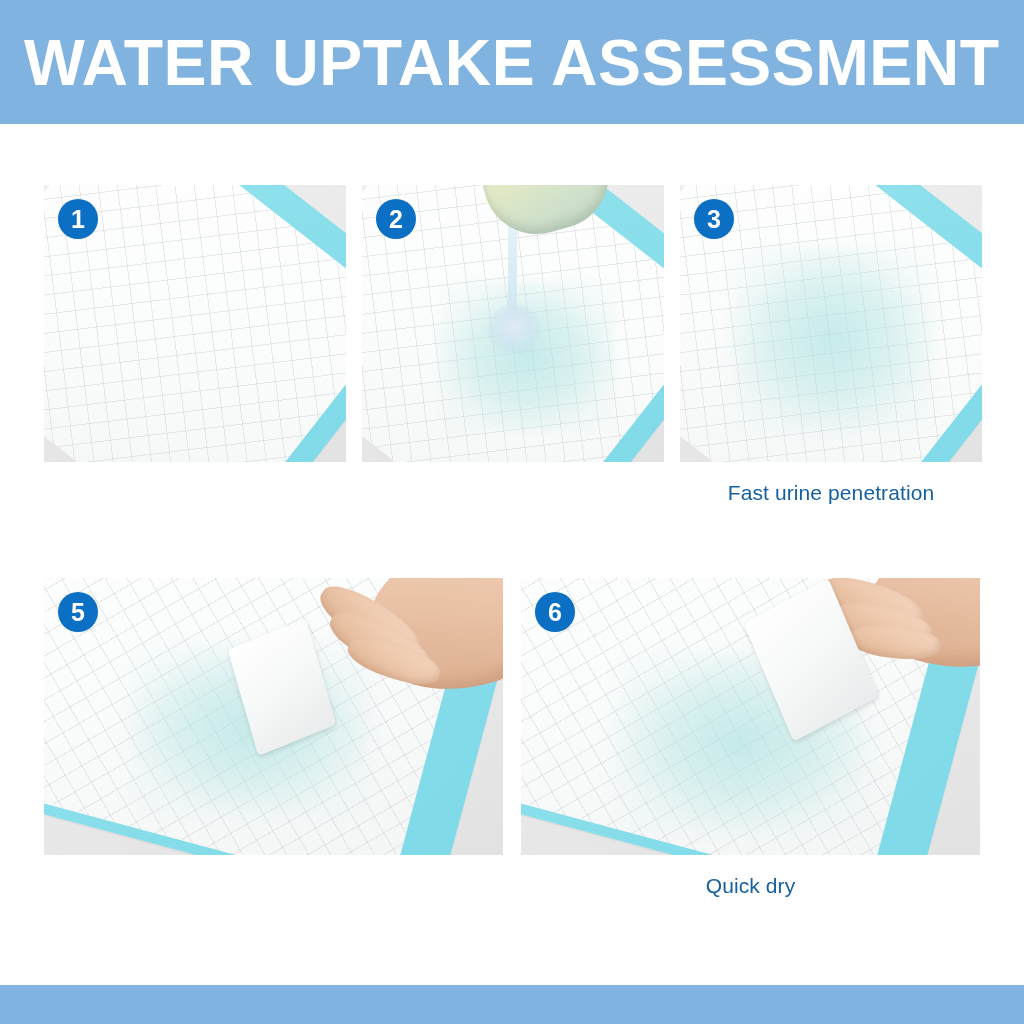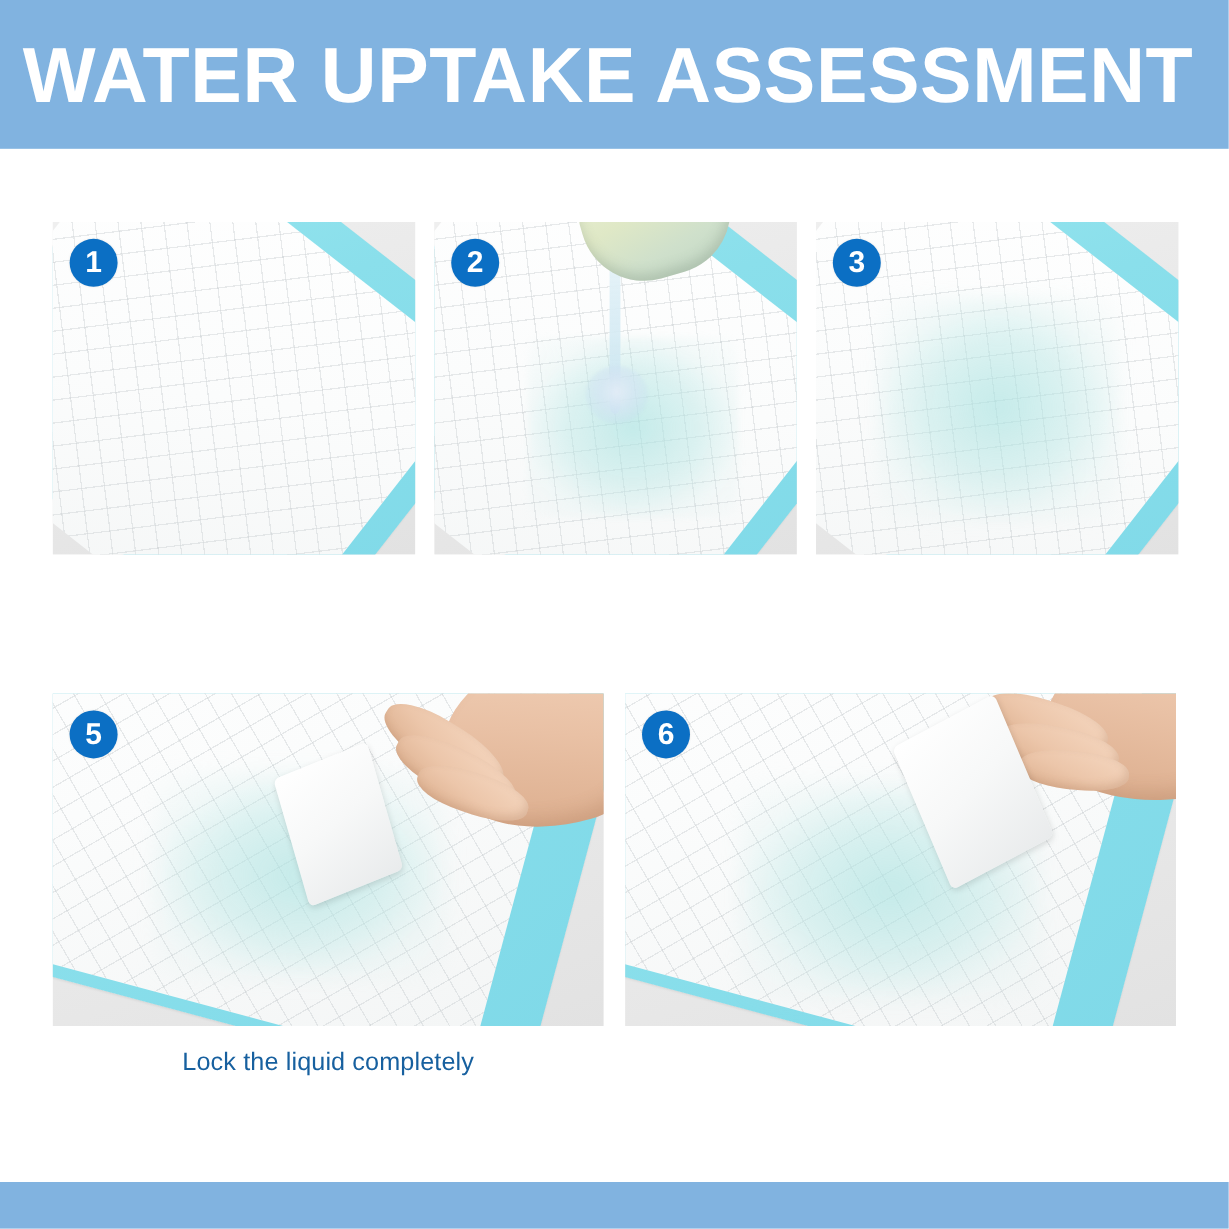--- a/index.html
+++ b/index.html
@@ -21,20 +21,21 @@
     left: 0;
     width: 1024px;
     background: #81b3e0;
     box-sizing: border-box;
   }
   .banner-top {
     top: 0;
     height: 124px;
     display: flex;
     align-items: center;
+    justify-content: center;
   }
   .banner-title {
     color: #ffffff;
     font-size: 65px;
     line-height: 1;
     font-weight: bold;
     letter-spacing: 0.5px;
     transform: scaleX(0.99);
     white-space: nowrap;
     padding: 0 14px;
@@ -252,20 +253,21 @@
     </div>
 
     <div class="step r1 s3">
       <div class="photo">
         <div class="bg-grey"></div>
         <div class="pad pad-cyan" style="left:-40px; top:-30px; width:370px; height:330px; transform:rotate(38deg);"></div>
         <div class="pad pad-white" style="left:-58px; top:-16px; width:356px; height:318px; transform:rotate(38deg);"></div>
         <div class="wet" style="left:52px; top:62px; width:200px; height:185px; filter:blur(7px);"></div>
       </div>
       <div class="badge">3</div>
+      <div class="caption">Fast urine penetration</div>
     </div>
 
   </div>
 
   <div class="row row-2">
 
     <div class="step r2 s5">
       <div class="photo">
         <div class="bg-grey"></div>
         <div class="pad pad-cyan" style="left:-70px; top:-120px; width:520px; height:400px; transform:rotate(15deg);"></div>
@@ -273,36 +275,36 @@
         <div class="wet" style="left:86px; top:66px; width:240px; height:170px; filter:blur(9px);"></div>
         <div class="hand" style="left:252px; top:-28px; width:230px; height:190px;">
           <div class="palm" style="left:70px; top:0px; width:180px; height:140px; transform:rotate(-16deg);"></div>
           <div class="finger" style="left:18px; top:52px; width:112px; height:40px; transform:rotate(32deg);"></div>
           <div class="finger" style="left:30px; top:74px; width:108px; height:38px; transform:rotate(26deg);"></div>
           <div class="finger" style="left:50px; top:94px; width:96px; height:34px; transform:rotate(18deg);"></div>
         </div>
         <div class="tissue" style="left:196px; top:54px; width:84px; height:110px; transform:rotate(-22deg) skewX(-6deg);"></div>
       </div>
       <div class="badge">5</div>
-      <div class="caption">Lock the liquid completely</div>
     </div>
 
     <div class="step r2 s6">
       <div class="photo">
         <div class="bg-grey"></div>
         <div class="pad pad-cyan" style="left:-70px; top:-120px; width:520px; height:400px; transform:rotate(15deg);"></div>
         <div class="pad pad-white" style="left:-96px; top:-128px; width:500px; height:388px; transform:rotate(15deg);"></div>
         <div class="wet" style="left:96px; top:74px; width:250px; height:180px; filter:blur(9px);"></div>
         <div class="hand" style="left:282px; top:-42px; width:230px; height:180px;">
           <div class="palm" style="left:66px; top:0px; width:184px; height:132px; transform:rotate(-8deg);"></div>
           <div class="finger" style="left:16px; top:48px; width:106px; height:38px; transform:rotate(18deg);"></div>
           <div class="finger" style="left:28px; top:70px; width:102px; height:36px; transform:rotate(12deg);"></div>
           <div class="finger" style="left:46px; top:90px; width:92px; height:32px; transform:rotate(6deg);"></div>
         </div>
         <div class="tissue" style="left:242px; top:18px; width:96px; height:128px; transform:rotate(-28deg) skewX(-5deg);"></div>
       </div>
       <div class="badge">6</div>
+      <div class="caption">Quick dry</div>
     </div>
 
   </div>
 </div>
 
 <div class="banner banner-bottom"></div>
 
 </body></html>

